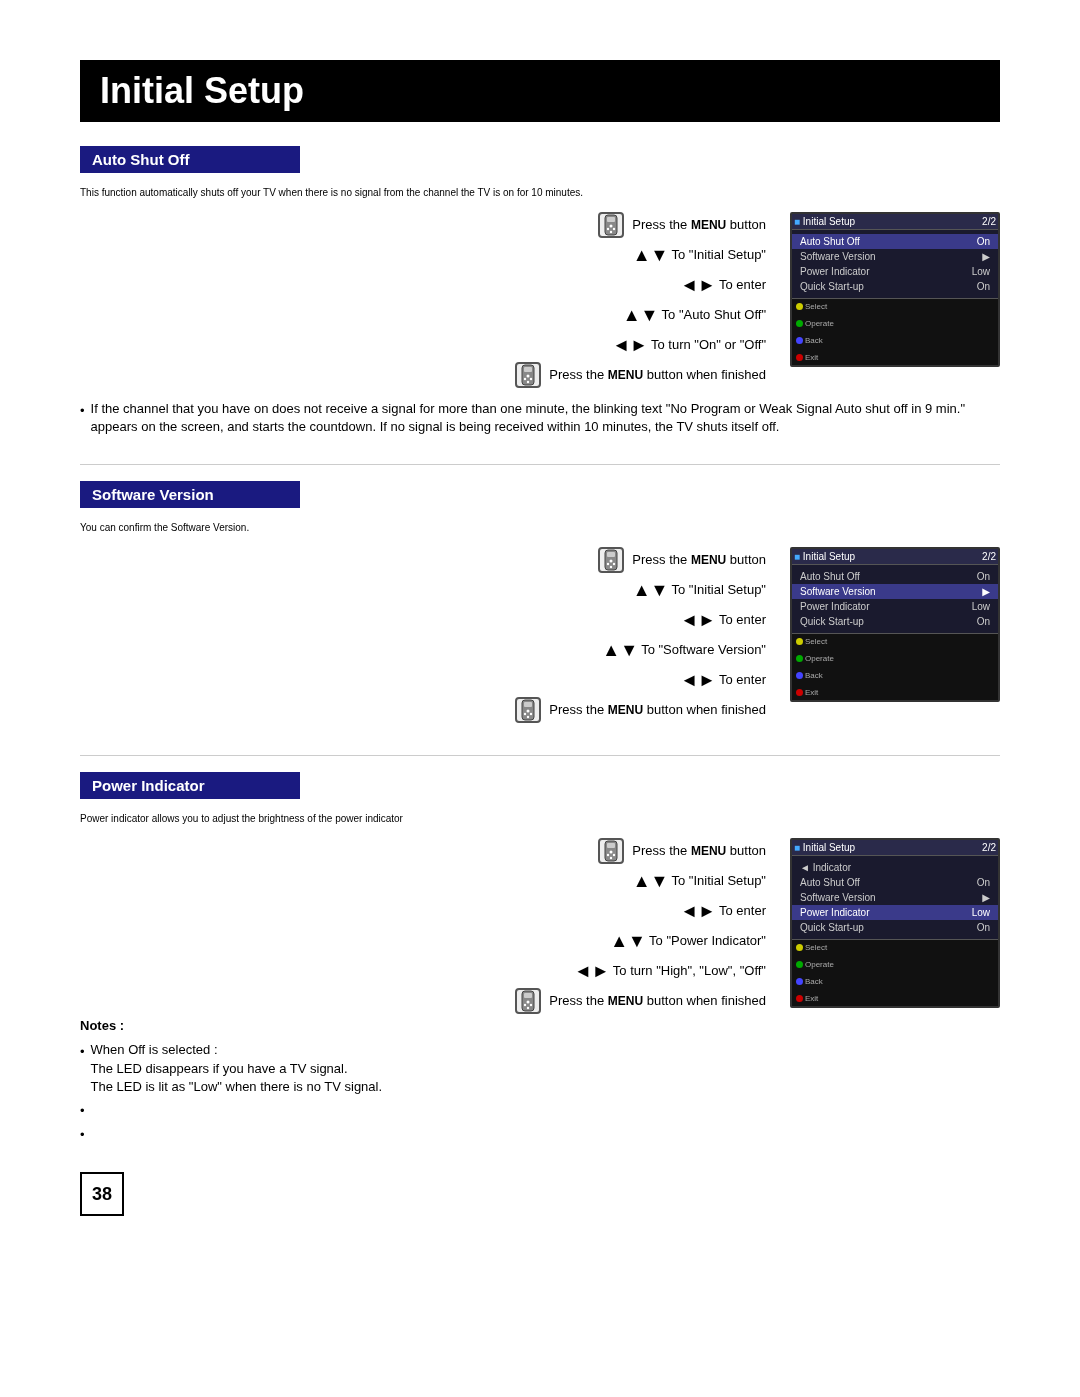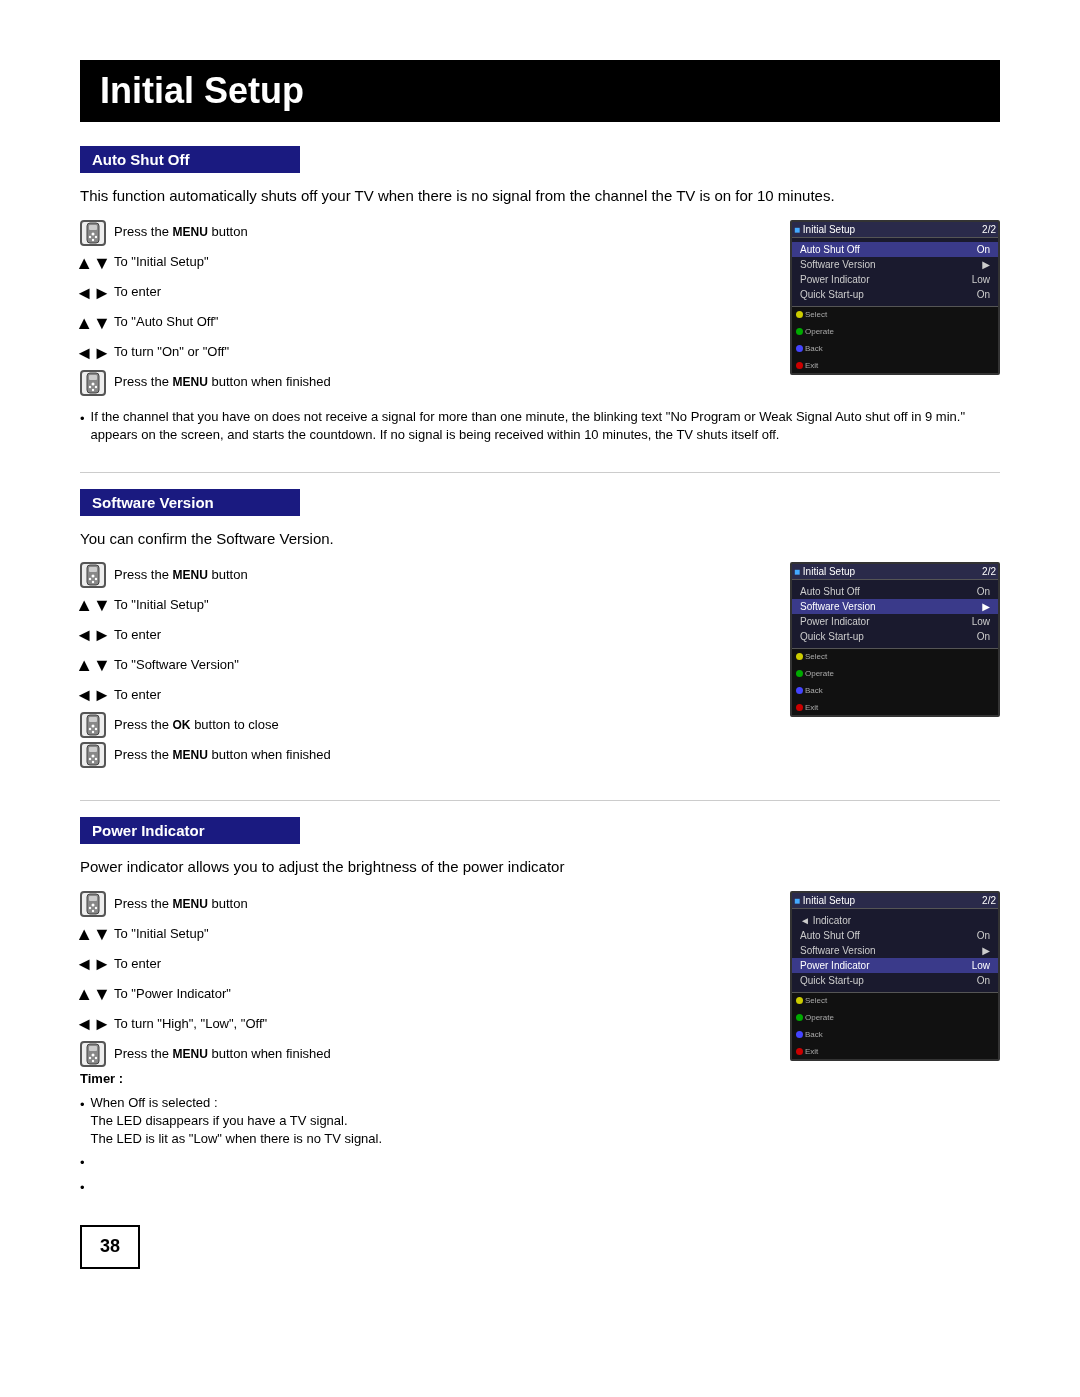--- a/index.html
+++ b/index.html
@@ -32,41 +32,42 @@
       color: #fff;
       font-size: 15px;
       font-weight: bold;
       padding: 5px 12px;
       margin-bottom: 12px;
       display: inline-block;
       min-width: 220px;
     }
 
     .section-desc {
-      font-size: 15px;
+      font-size: 10px;
       margin-bottom: 12px;
       line-height: 1.5;
     }
 
     .section-content {
       display: flex;
       flex-direction: row;
       gap: 24px;
       align-items: flex-start;
     }
 
     .steps {
       flex: 1;
     }
 
     .step-row {
       display: flex;
       align-items: center;
       margin-bottom: 4px;
       gap: 8px;
+      justify-content: flex-end;
     }
 
     .step-icon {
       width: 26px;
       height: 26px;
       flex-shrink: 0;
       display: flex;
       align-items: center;
       justify-content: center;
     }
@@ -183,21 +184,21 @@
       font-size: 13px;
     }
 
     .notes-label {
       font-weight: bold;
       font-size: 13px;
       margin-bottom: 4px;
     }
 
     .page-num-box {
-      width: 60px;
+      width: 44px;
       height: 44px;
       border: 2px solid #000;
       display: flex;
       align-items: center;
       justify-content: center;
       font-size: 18px;
       font-weight: bold;
       margin-top: 16px;
     }
 
@@ -346,33 +347,20 @@
             <div class="menu-icon">
               <svg width="18" height="22" viewBox="0 0 18 22">
       <rect x="3" y="1" width="12" height="20" rx="3" fill="#888" stroke="#444" stroke-width="1"></rect>
       <rect x="5" y="3" width="8" height="5" rx="1" fill="#ccc"></rect>
       <circle cx="9" cy="12" r="1.5" fill="#fff"></circle>
       <circle cx="6" cy="15" r="1.2" fill="#fff"></circle>
       <circle cx="12" cy="15" r="1.2" fill="#fff"></circle>
       <circle cx="9" cy="18" r="1.2" fill="#fff"></circle>
     </svg>
             </div>
-            <span class="step-text">Press the <b>OK</b> button to close</span>
-          </div>
-          <div class="step-row">
-            <div class="menu-icon">
-              <svg width="18" height="22" viewBox="0 0 18 22">
-      <rect x="3" y="1" width="12" height="20" rx="3" fill="#888" stroke="#444" stroke-width="1"></rect>
-      <rect x="5" y="3" width="8" height="5" rx="1" fill="#ccc"></rect>
-      <circle cx="9" cy="12" r="1.5" fill="#fff"></circle>
-      <circle cx="6" cy="15" r="1.2" fill="#fff"></circle>
-      <circle cx="12" cy="15" r="1.2" fill="#fff"></circle>
-      <circle cx="9" cy="18" r="1.2" fill="#fff"></circle>
-    </svg>
-            </div>
             <span class="step-text">Press the <b>MENU</b> button when finished</span>
           </div>
         </div>
         <div class="tv-screen">
           <div class="tv-titlebar">
             <span><span style="color:#4af;">■</span> Initial Setup</span>
             <span>2/2</span>
           </div>
           <div class="tv-menu-rows">
             <div class="tv-row">
@@ -481,21 +469,21 @@
               <span>On</span>
             </div>
           </div>
           <div class="tv-footer">
             <span><span class="dot dot-yellow"></span>Select</span>
             <span><span class="dot dot-green"></span>Operate</span>
             <span><span class="dot dot-blue"></span>Back</span>
             <span><span class="dot dot-red"></span>Exit</span>
           </div>
         </div>
-      </div><div class="notes-label">Timer :</div><div class="bullet-list">
+      </div><div class="notes-label">Notes :</div><div class="bullet-list">
         <div class="bullet-item">
           <span class="bullet-dot">•</span>
           <span>When Off is selected :<br>  The LED disappears if you have a TV signal.<br>  The LED is lit as "Low" when there is no TV signal.</span>
         </div>
         <div class="bullet-item">
           <span class="bullet-dot">•</span>
         </div>
         <div class="bullet-item">
           <span class="bullet-dot">•</span>
         </div>

